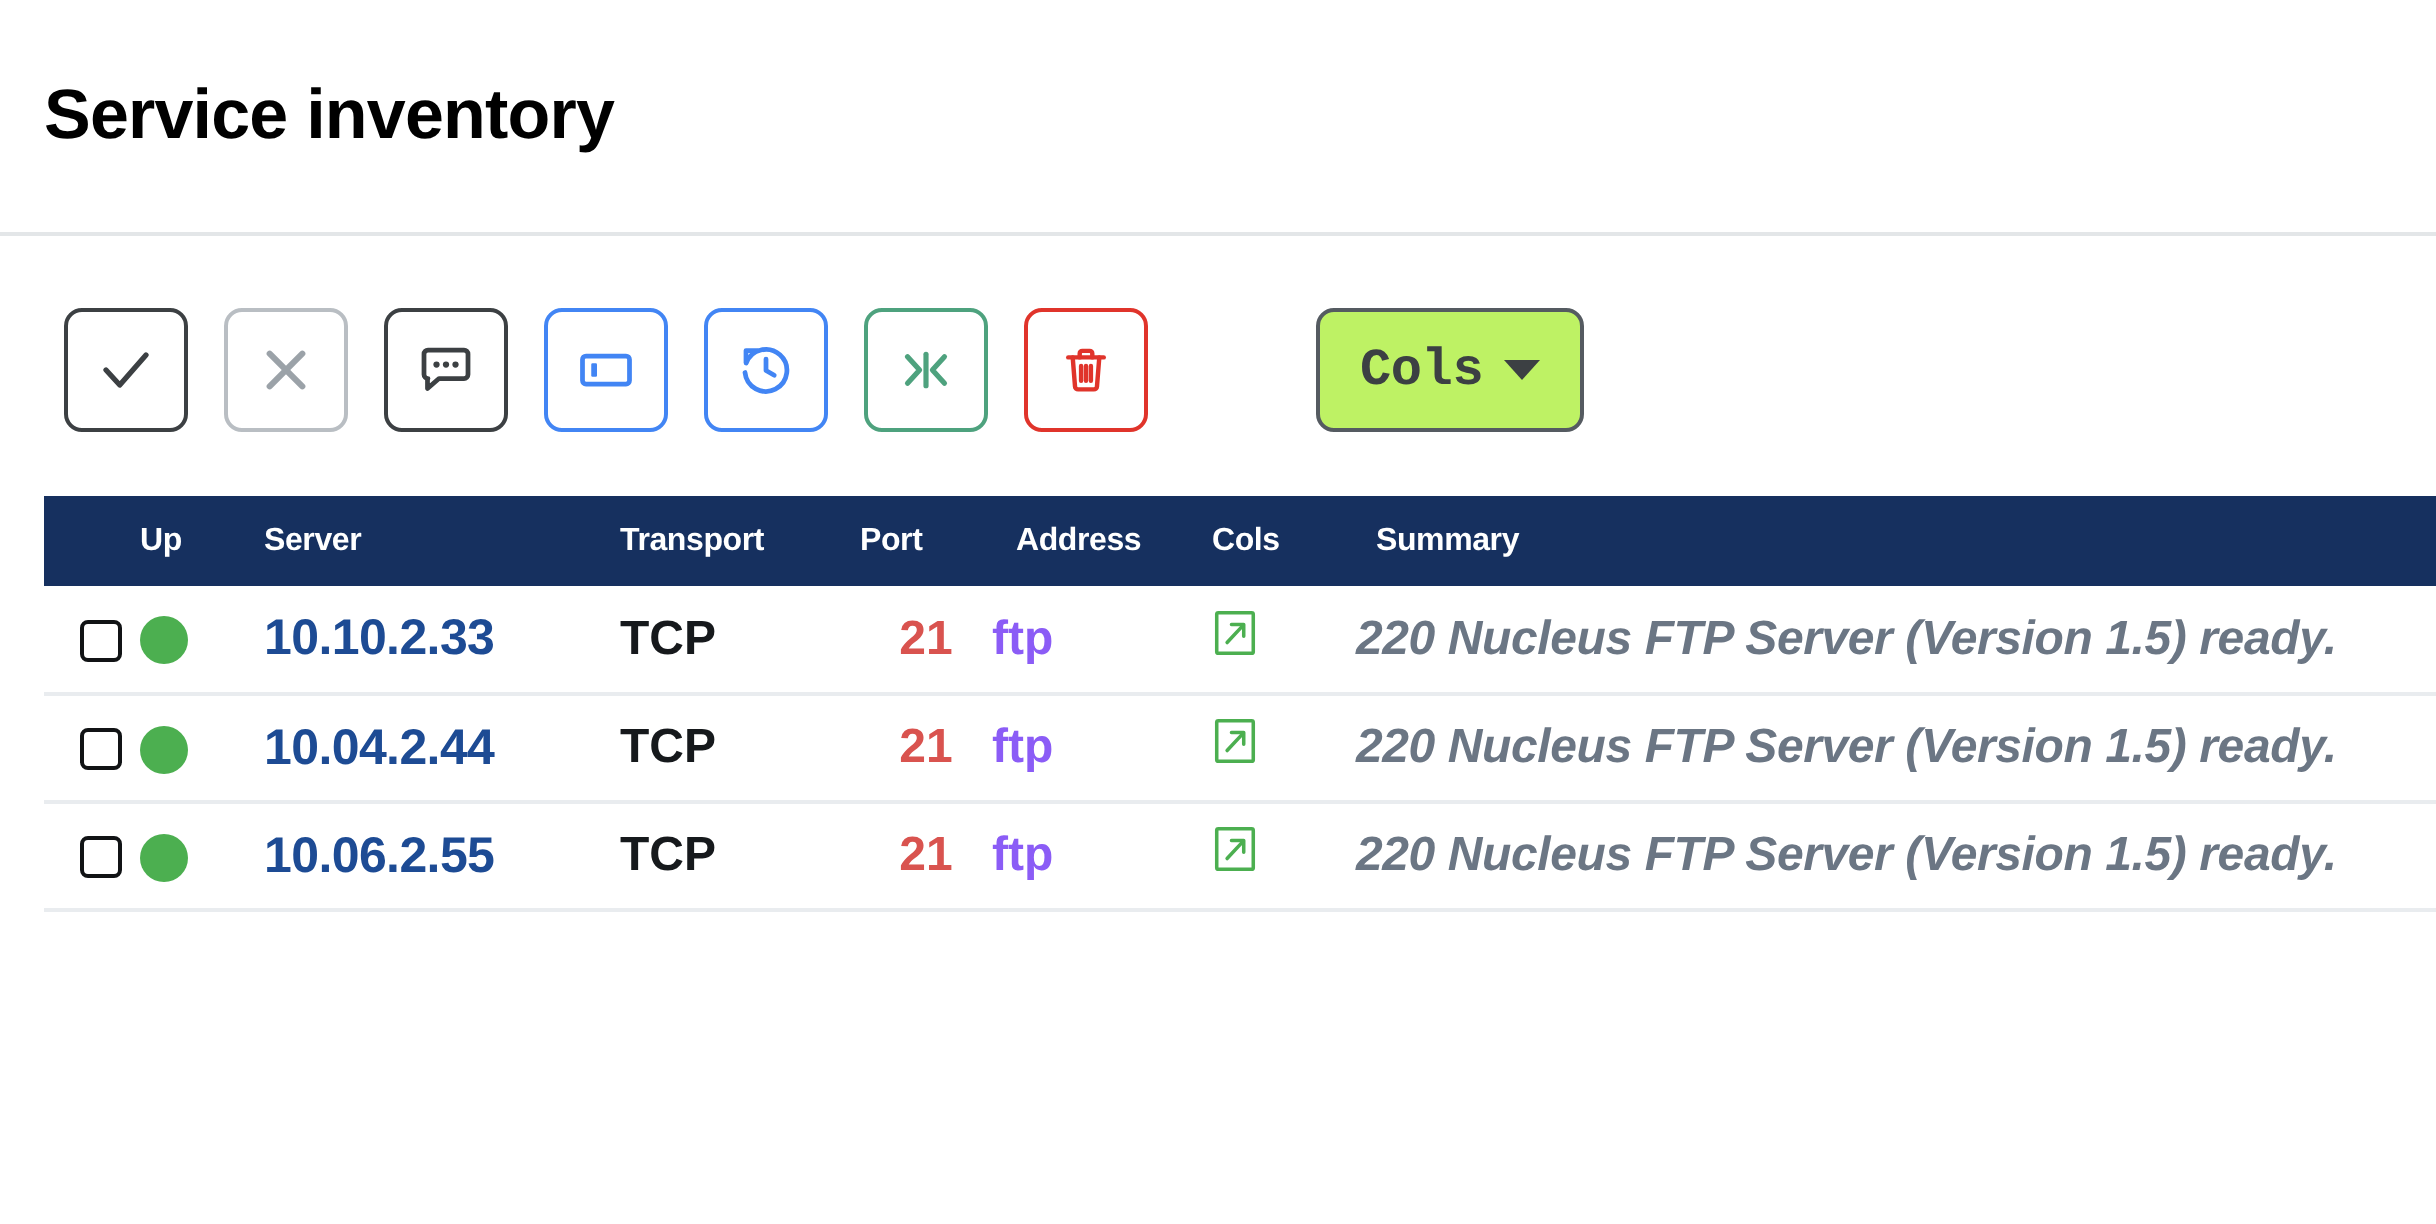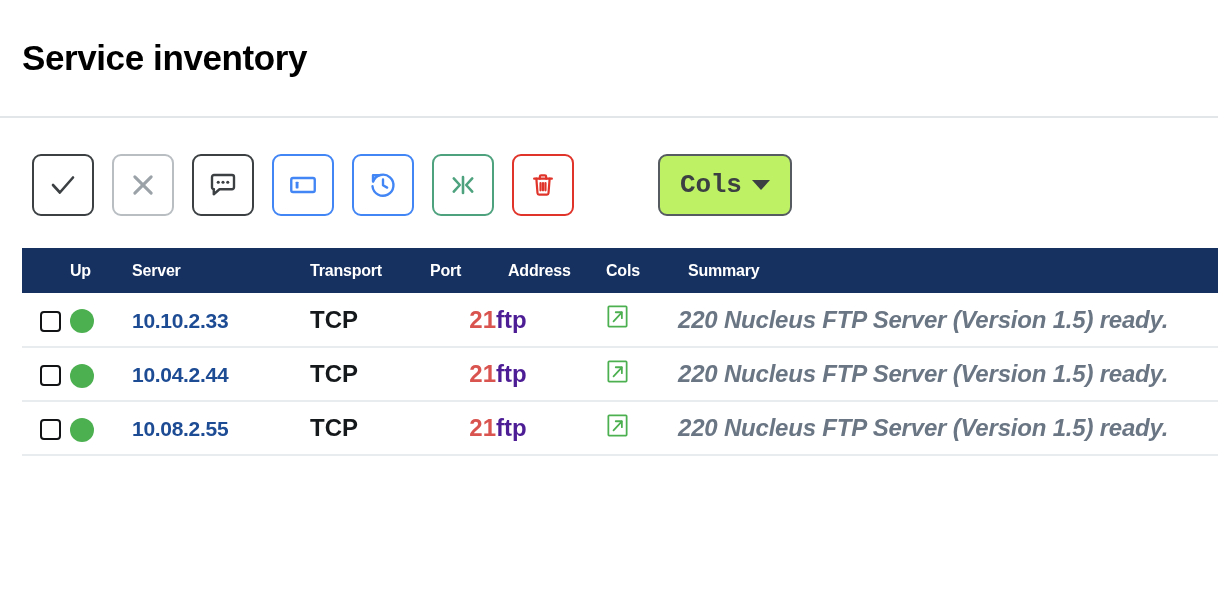--- a/index.html
+++ b/index.html
@@ -179,42 +179,42 @@
   .status-dot {
     width: 24px; height: 24px;
     border-radius: 50%;
     background: #4caf50;
     display: inline-block;
     vertical-align: middle;
   }
   .addr-link {
     color: #1d4b94;
     font-weight: bold;
-    font-size: 21px;
+    font-size: 25px;
     text-decoration: none;
     cursor: pointer;
     letter-spacing: -0.3px;
   }
   .cell-transport {
     font-weight: bold;
     color: #16191c;
     font-size: 24px;
     padding-left: 2px;
     margin-top: 43px;
   }
   .cell-port {
     font-weight: bold;
     color: #d9534f;
     font-size: 24px;
-    text-align: right;
+    text-align: center;
     padding-right: 8px;
   }
   .cell-proto {
     font-weight: bold;
-    color: #4c1d95;
+    color: #8b5cf6;
     font-size: 24px;
     padding-left: 12px;
   }
   .vhost-link {
     display: inline-block;
     line-height: 0;
     cursor: pointer;
   }
   .cell-summary {
     font-weight: bold;
@@ -377,21 +377,21 @@
         </tr>
 
         <tr>
           <td>
             <span class="row-checkbox"></span>
           </td>
           <td>
             <span class="status-dot"></span>
           </td>
           <td>
-            <span class="addr-link">10.08.2.55</span>
+            <span class="addr-link">10.06.2.55</span>
           </td>
           <td class="cell-transport">TCP</td>
           <td class="cell-port">21</td>
           <td class="cell-proto">ftp</td>
           <td>
             <span class="vhost-link">
               <svg width="23" height="27" viewBox="0 0 22 26" fill="none" stroke="#4caf50" stroke-width="1.7" stroke-linecap="round" stroke-linejoin="round">
                 <rect x="2.2" y="3.2" width="17.6" height="19.6" rx="0.8"></rect>
                 <line x1="7.2" y1="17.6" x2="15" y2="9.2"></line>
                 <polyline points="9.3,8.9 15.2,8.9 15.2,14.6"></polyline>

